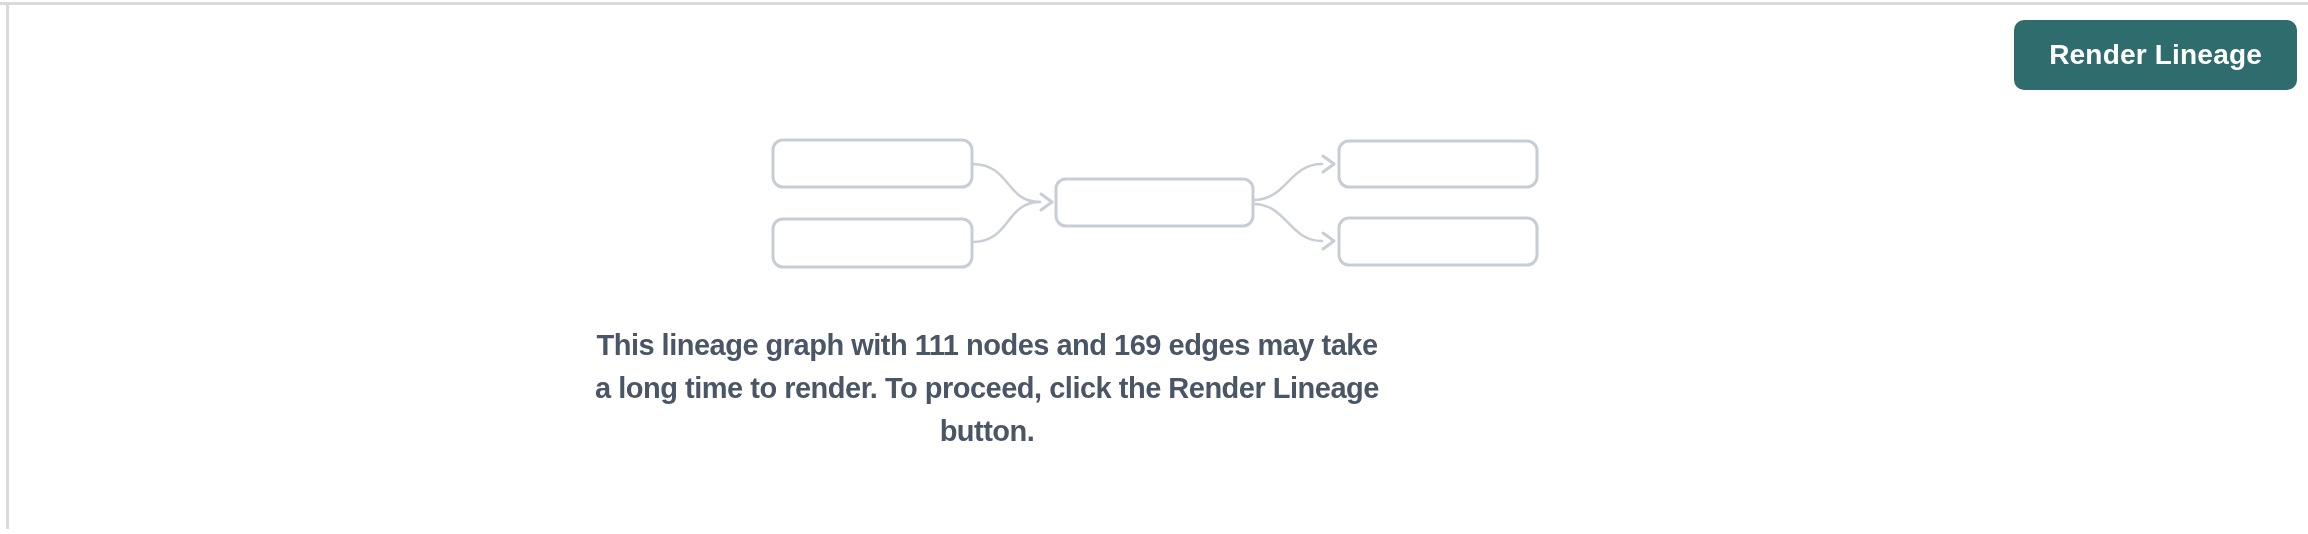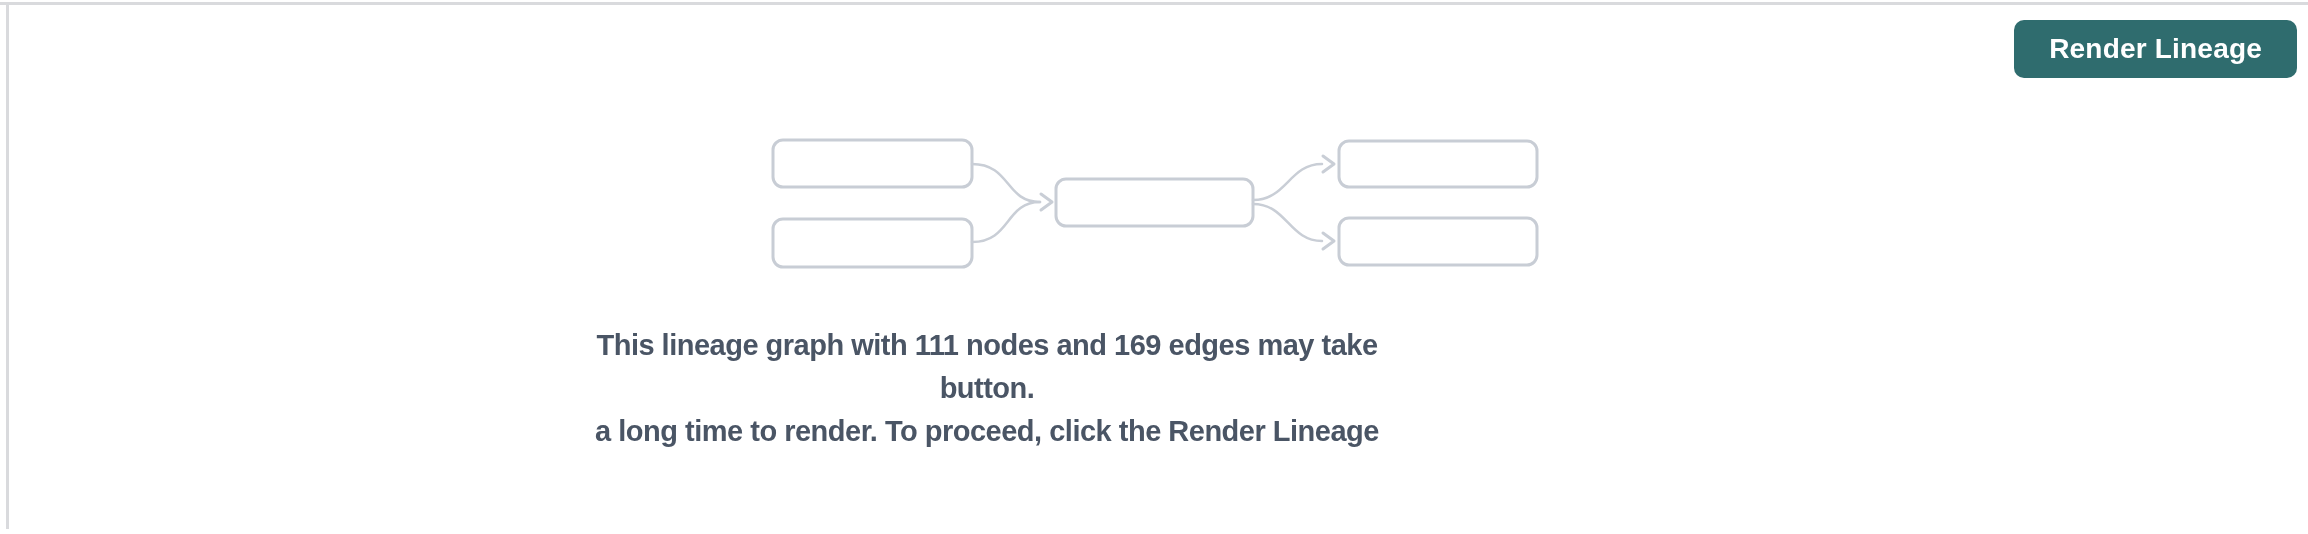--- a/index.html
+++ b/index.html
@@ -19,21 +19,21 @@
   }
   .left-divider {
     position: absolute;
     top: 2px; left: 6px;
     width: 3px; height: 527px;
     background: var(--divider, #d9dadd);
   }
   .render-btn {
     position: absolute;
     top: 20px; right: 11px;
-    height: 58px;
+    height: 70px;
     padding: 0 35px;
     border: none;
     border-radius: 10px;
     background: var(--button-background, #2f6c6e);
     color: var(--button-text, #ffffff);
     font-family: inherit;
     font-size: 28px;
     font-weight: 700;
     letter-spacing: 0.2px;
     cursor: pointer;
@@ -92,17 +92,17 @@
       <path class="arrowhead" d="M286,64 L297,72 L286,80"></path>
       <path d="M498,70 C532,70 534,34 567,34"></path>
       <path class="arrowhead" d="M568,26 L579,34 L568,42"></path>
       <path d="M498,74 C532,74 534,111 567,111"></path>
       <path class="arrowhead" d="M568,103 L579,111 L568,119"></path>
     </g>
   </svg>
 
   <div class="message">
     <div>This lineage graph with 111 nodes and 169 edges may take</div>
+    <div>a long time to render. To proceed, click the Render Lineage</div>
     <div>button.</div>
-    <div>a long time to render. To proceed, click the Render Lineage</div>
   </div>
 
 </div>
 
 </body></html>

